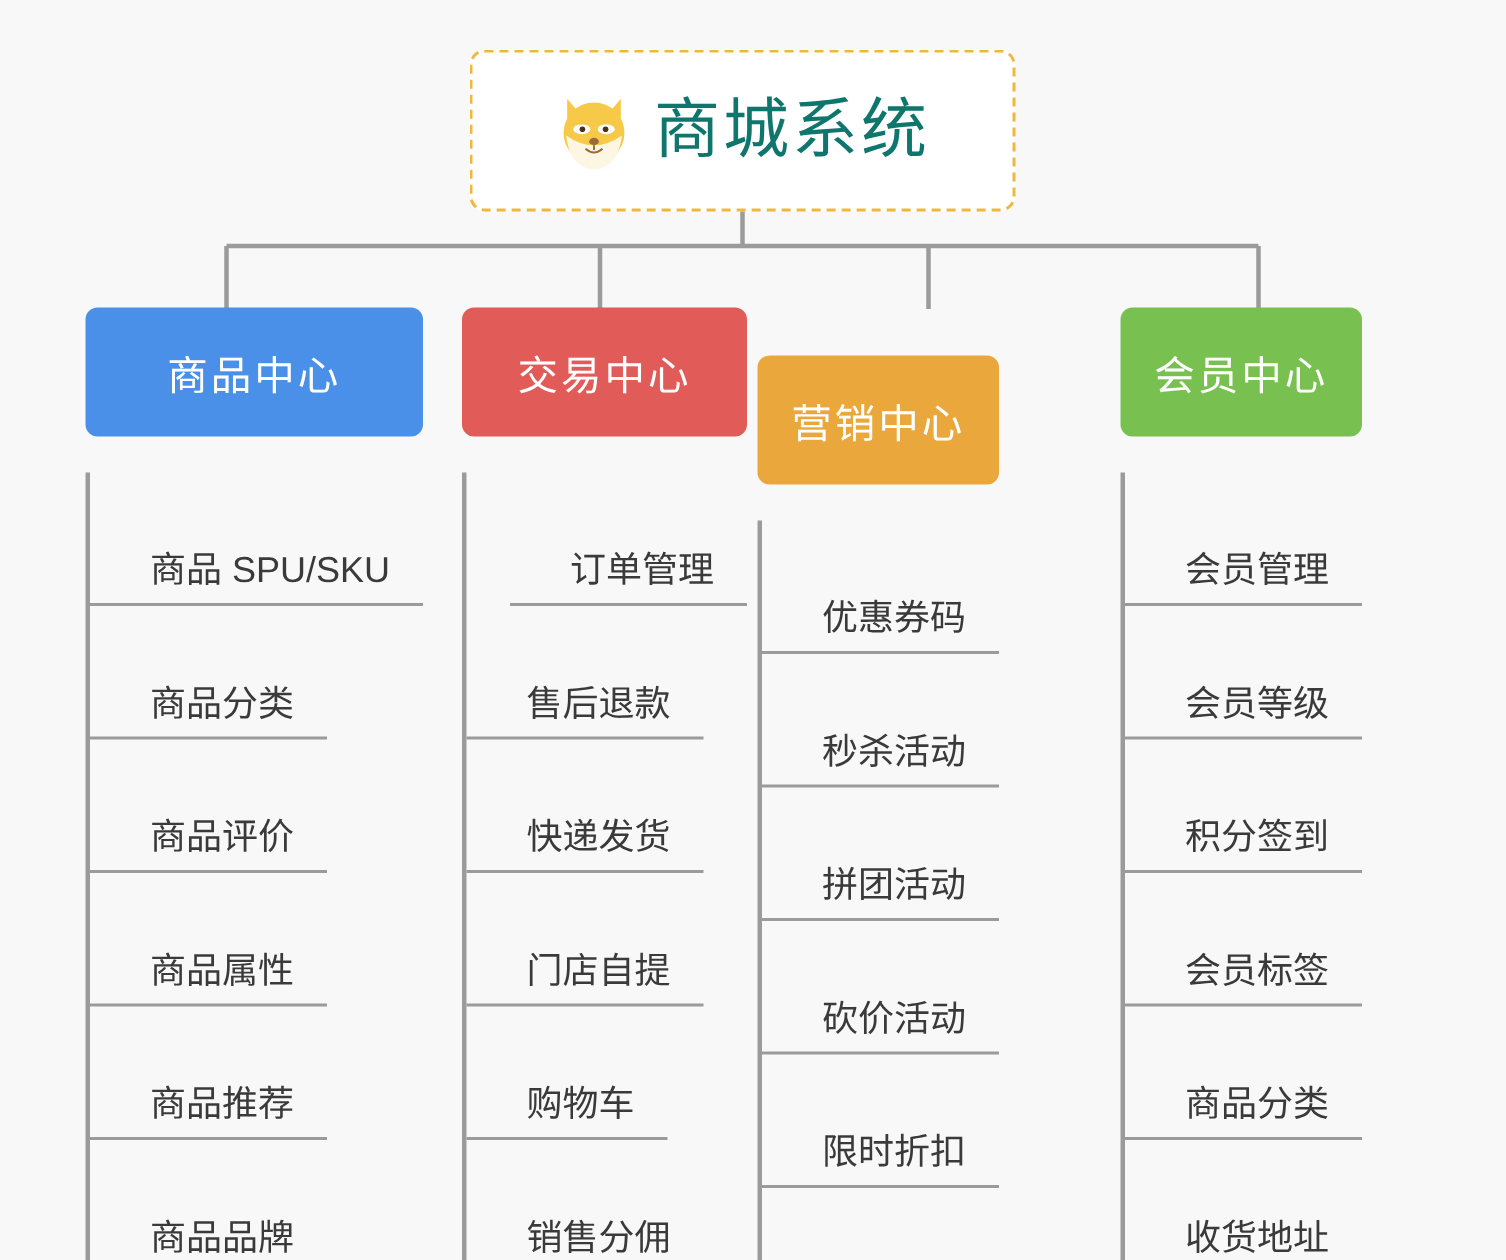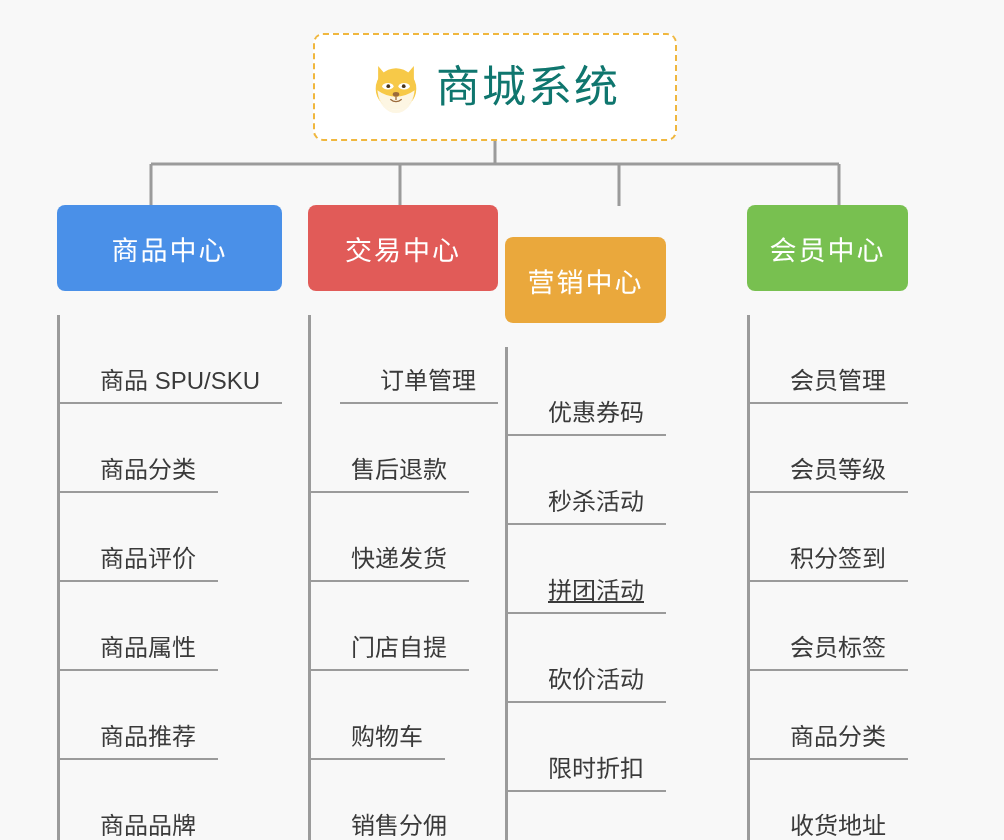--- a/index.html
+++ b/index.html
@@ -183,21 +183,21 @@
       <span>营销中心</span>
     </div>
     <div class="branch-body" style="border-left-color: rgb(155, 155, 155);">
       <div class="leaf">
           <span class="leaf-label" style="border-bottom-color: rgb(155, 155, 155);">优惠券码</span>
         </div>
       <div class="leaf">
           <span class="leaf-label" style="border-bottom-color: rgb(155, 155, 155);">秒杀活动</span>
         </div>
       <div class="leaf">
-          <span class="leaf-label" style="border-bottom-color: rgb(155, 155, 155); text-decoration: underline;">拼团活动</span>
+          <span class="leaf-label" style="border-bottom-color: rgb(155, 155, 155);">拼团活动</span>
         </div>
       <div class="leaf">
           <span class="leaf-label" style="border-bottom-color: rgb(155, 155, 155);">砍价活动</span>
         </div>
       <div class="leaf">
           <span class="leaf-label" style="border-bottom-color: rgb(155, 155, 155);">限时折扣</span>
         </div>
       <div class="leaf">
           <span class="leaf-label" style="border-bottom-color: rgb(155, 155, 155);">满减送</span>
         </div>

